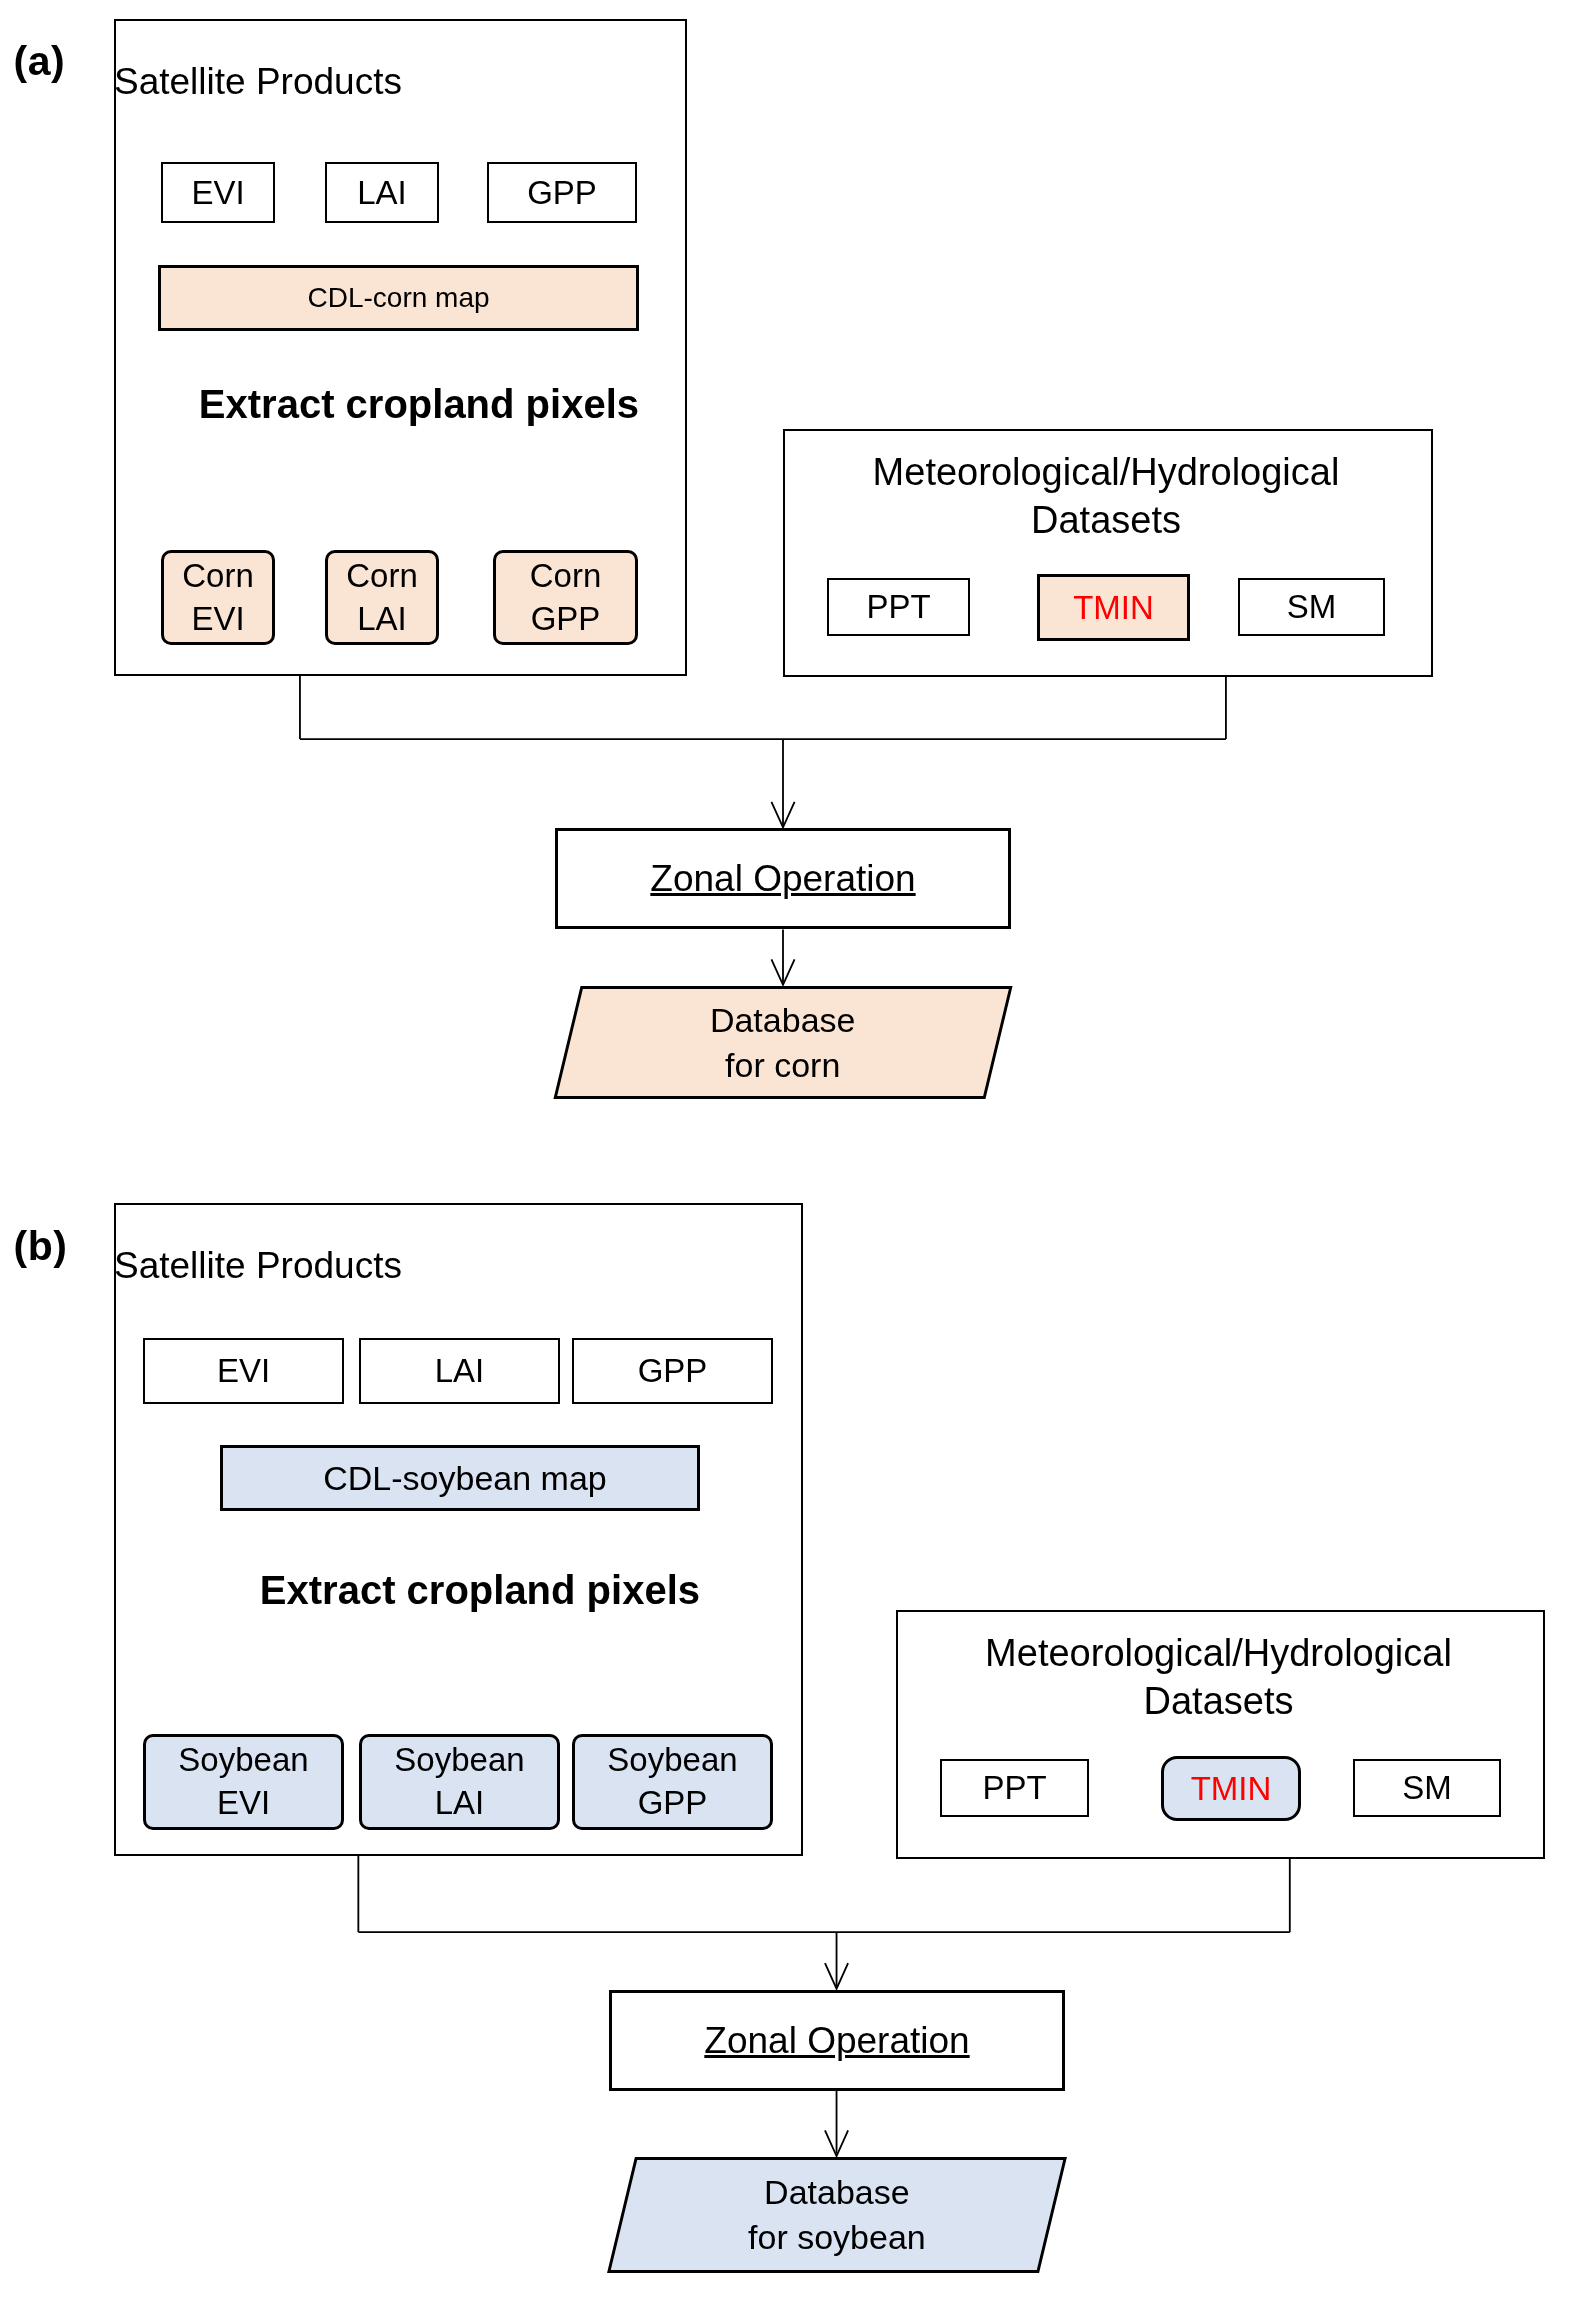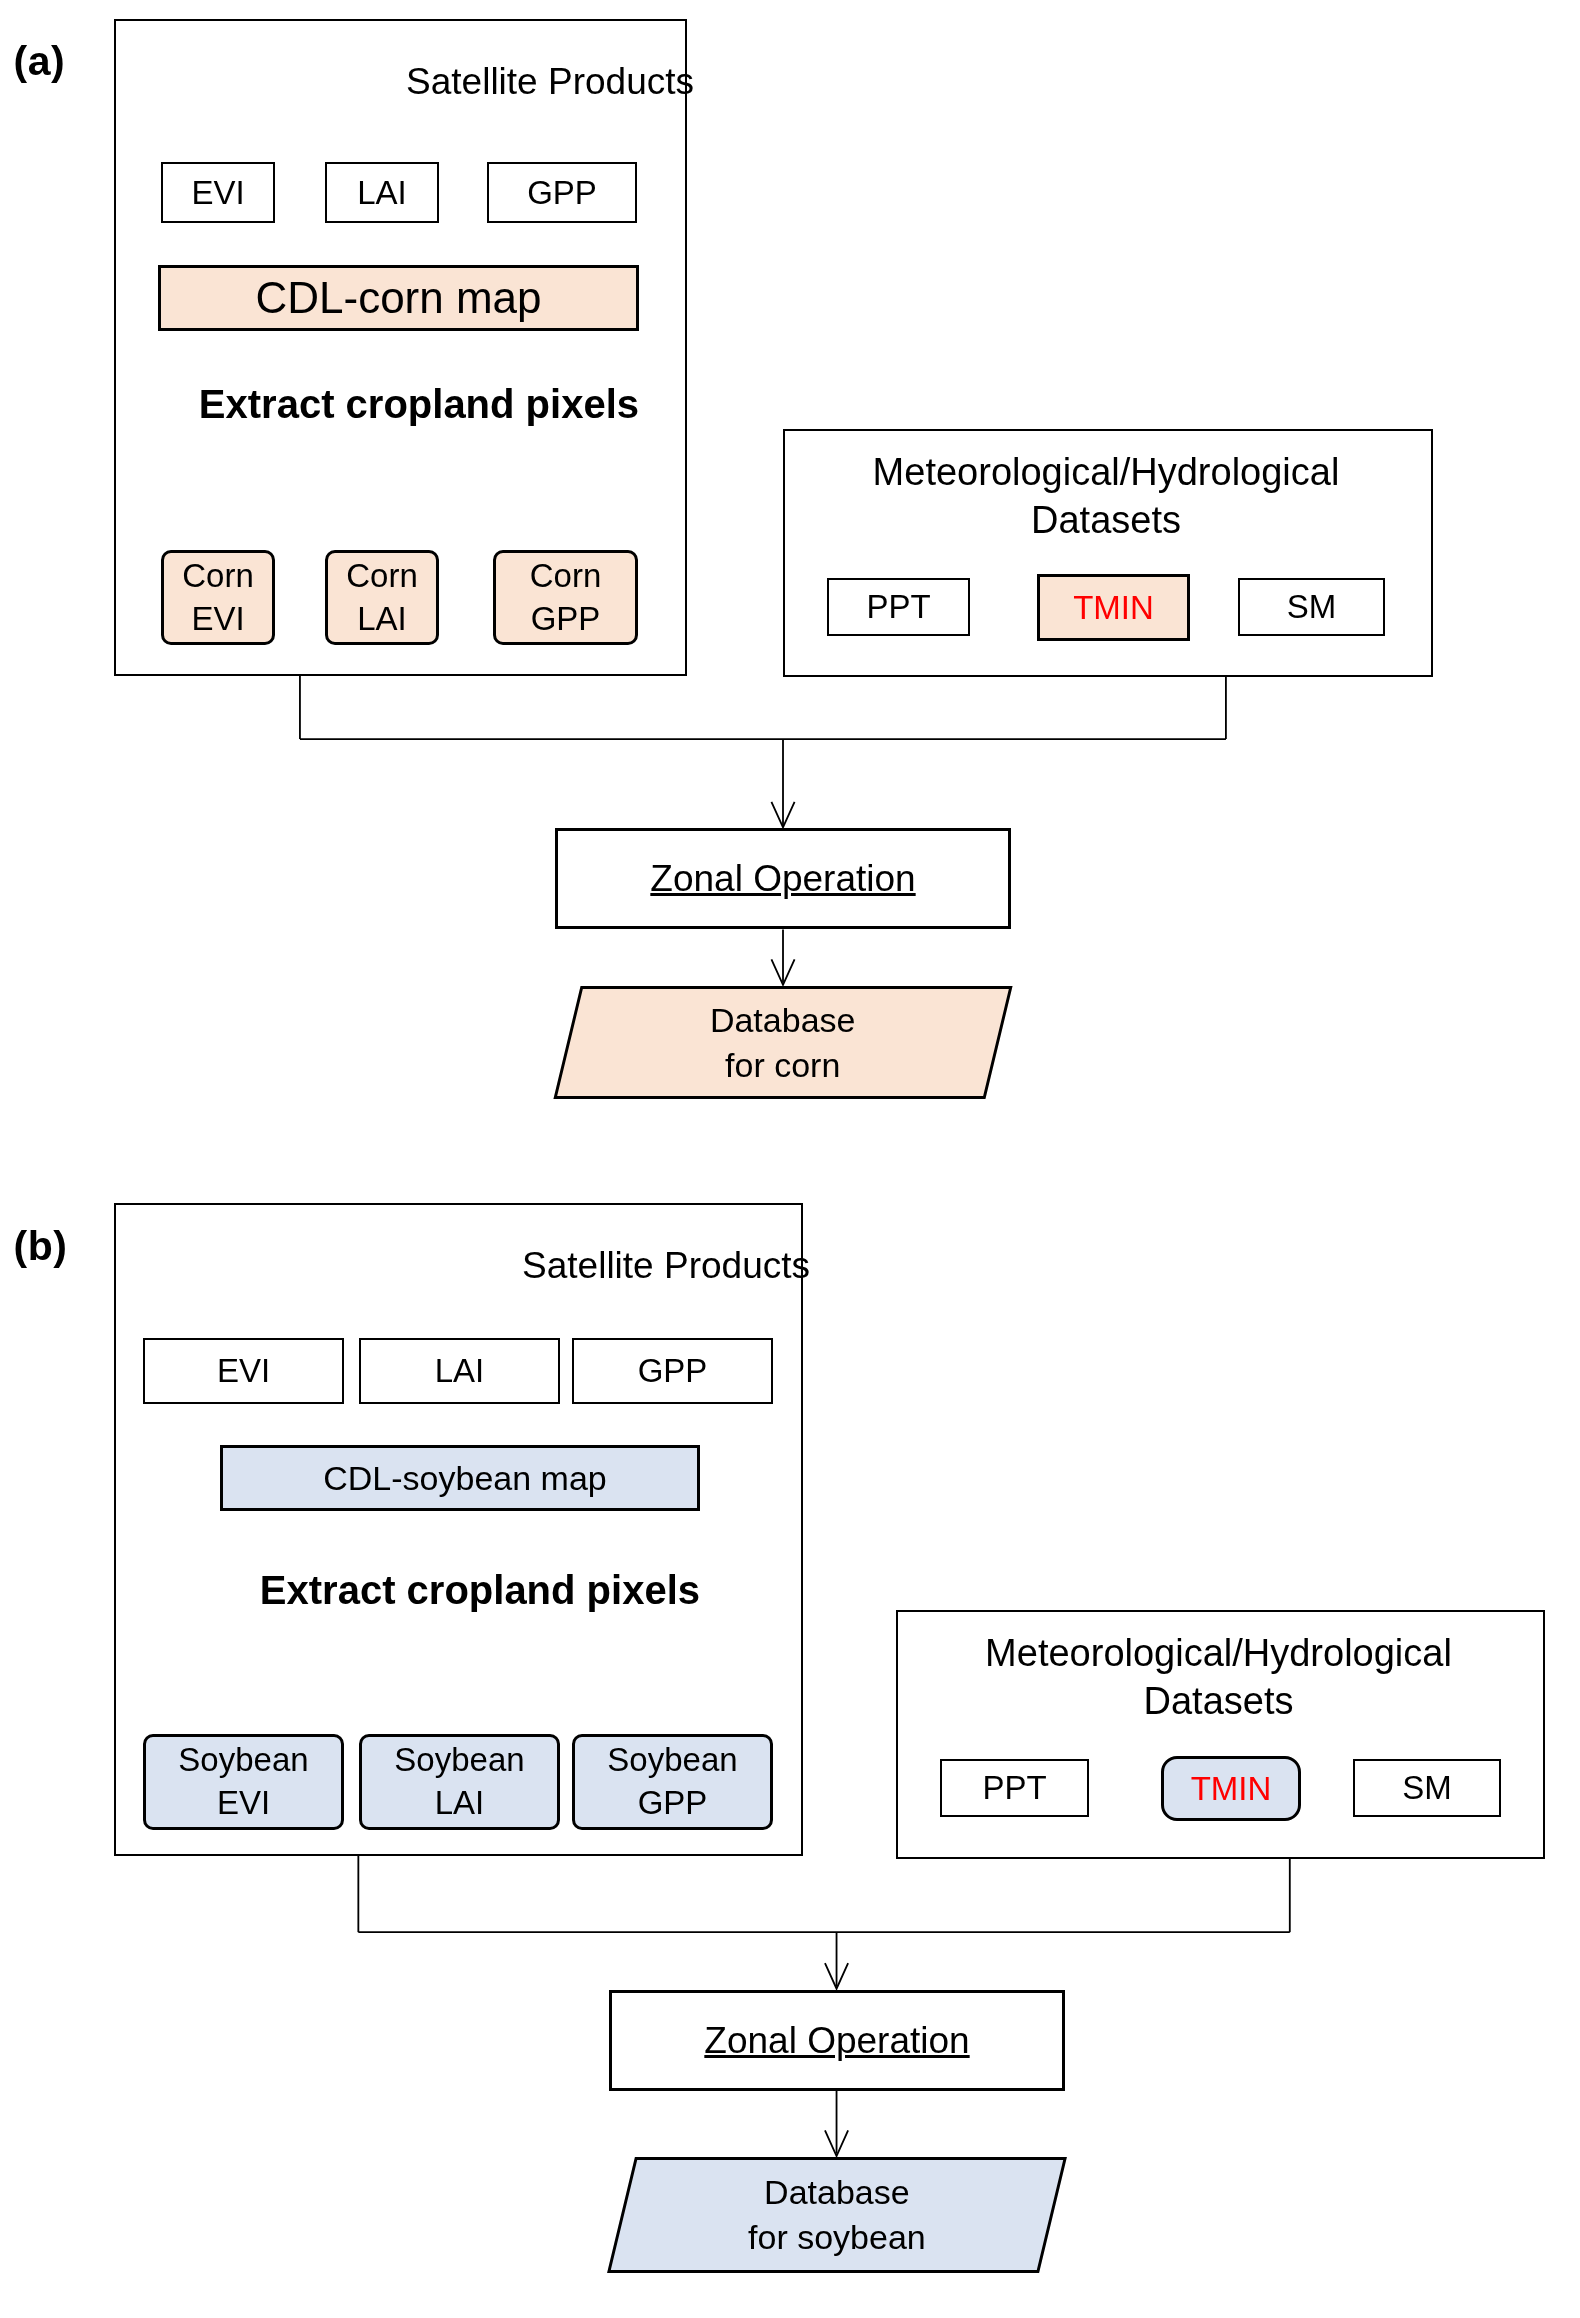--- a/index.html
+++ b/index.html
@@ -47,24 +47,23 @@
   .fill-corn { background: #fae4d4; }
   .fill-soy  { background: #dae3f1; }
   .red-text  { color: #ff0000; font-weight: 500; }
   .two-line {
     flex-direction: column;
     line-height: 1.3;
     text-align: center;
     border-radius: 10px;
   }
   .title {
-    text-align: right;
+    text-align: left;
     font-size: 37px;
     font-weight: 500;
-    margin-left: 11px;
   }
   .met-title {
     text-align: center;
     font-size: 38px;
     font-weight: 500;
     line-height: 1.25;
   }
   .note {
     text-align: right;
     font-size: 40px;
@@ -93,21 +92,21 @@
     line-height: 1.32;
   }
 
   
   #pa-label   { left: 13.4px;   top: 38px; }
   #pa-sat     { left: 114px;  top: 19px;   width: 569px;  height: 653px; }
   #pa-sat-title { left: 114px; top: 61px; width: 569px; }
   #pa-evi     { left: 161px;  top: 162px;  width: 114px;  height: 61px; }
   #pa-lai     { left: 325px;  top: 162px;  width: 114px;  height: 61px; }
   #pa-gpp     { left: 487px;  top: 162px;  width: 150px;  height: 61px; }
-  #pa-cdl     { left: 158px;  top: 265px;  width: 481px;  height: 66px; font-size: 44px; }
+  #pa-cdl     { left: 158px;  top: 265px;  width: 481px;  height: 66px; font-size: 28px; }
   #pa-extract { left: 158px;  top: 382px;  width: 481px; }
   #pa-corn-evi { left: 161px; top: 550px;  width: 114px;  height: 95px; }
   #pa-corn-lai { left: 325px; top: 550px;  width: 114px;  height: 95px; }
   #pa-corn-gpp { left: 493px; top: 550px;  width: 145px;  height: 95px; }
   #pa-met     { left: 783px; top: 429px;  width: 646px; height: 244px; }
   #pa-met-title { left: 783px; top: 449px; width: 646px; }
   #pa-ppt     { left: 827px; top: 578px;  width: 143px;  height: 58px; }
   #pa-tmax    { left: 1037px; top: 574px;  width: 153px;  height: 67px; }
   #pa-sm      { left: 1238px; top: 578px;  width: 147px;  height: 58px; }
   #pa-zonal   { left: 555px;  top: 828px; width: 456px;  height: 101px; }

